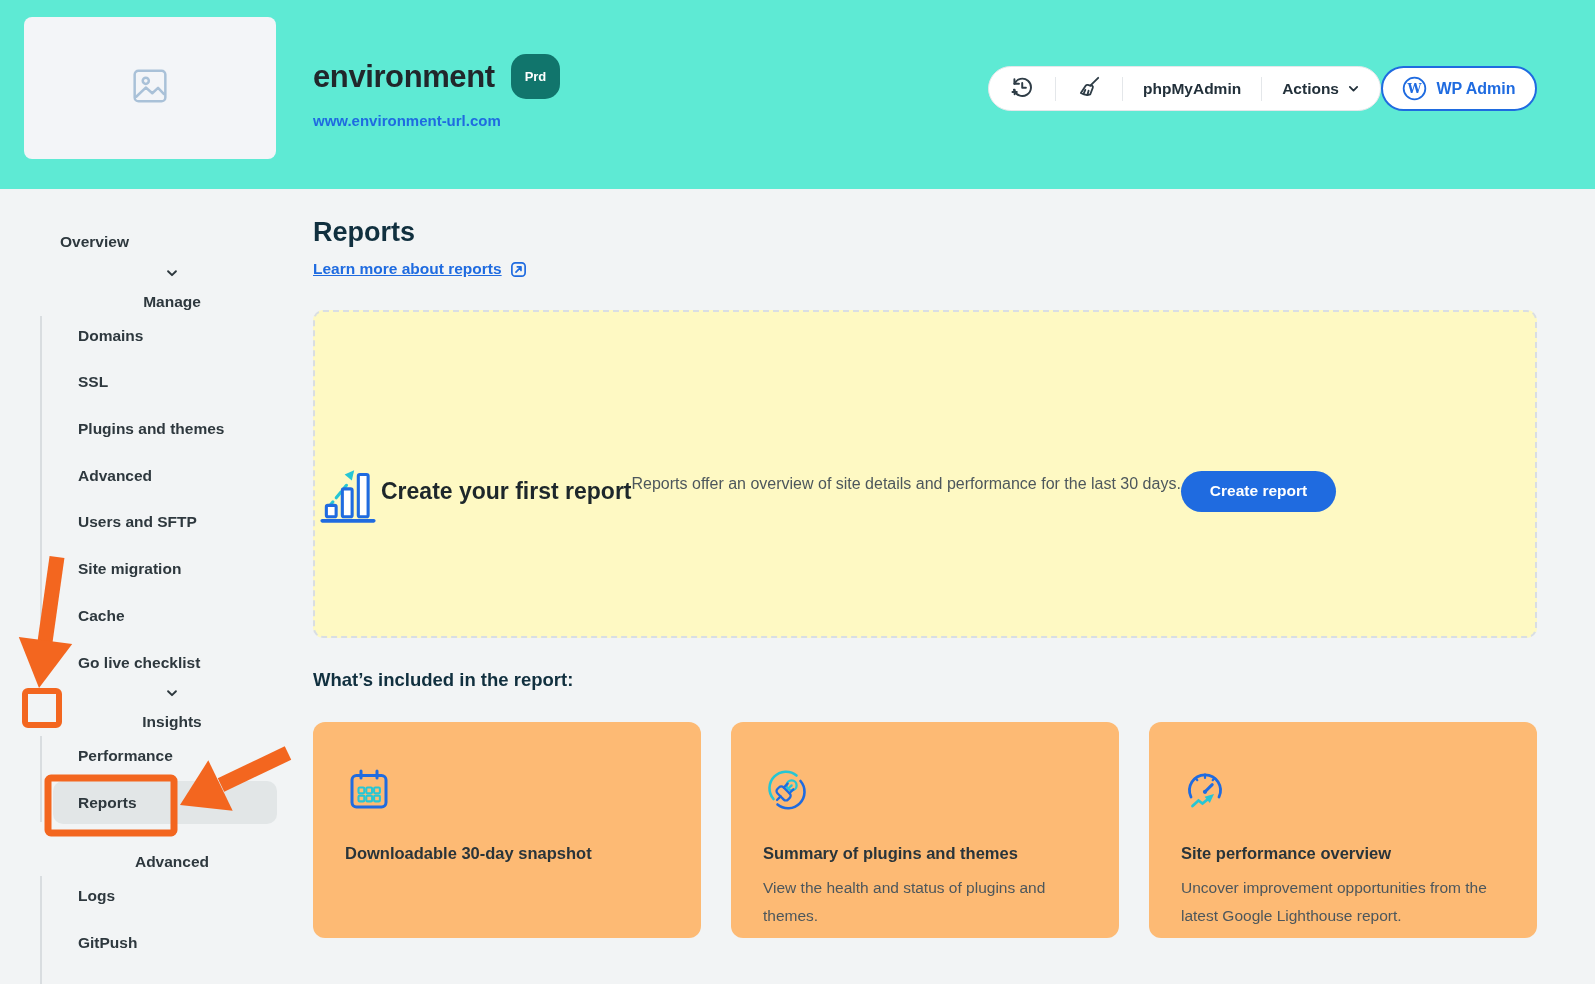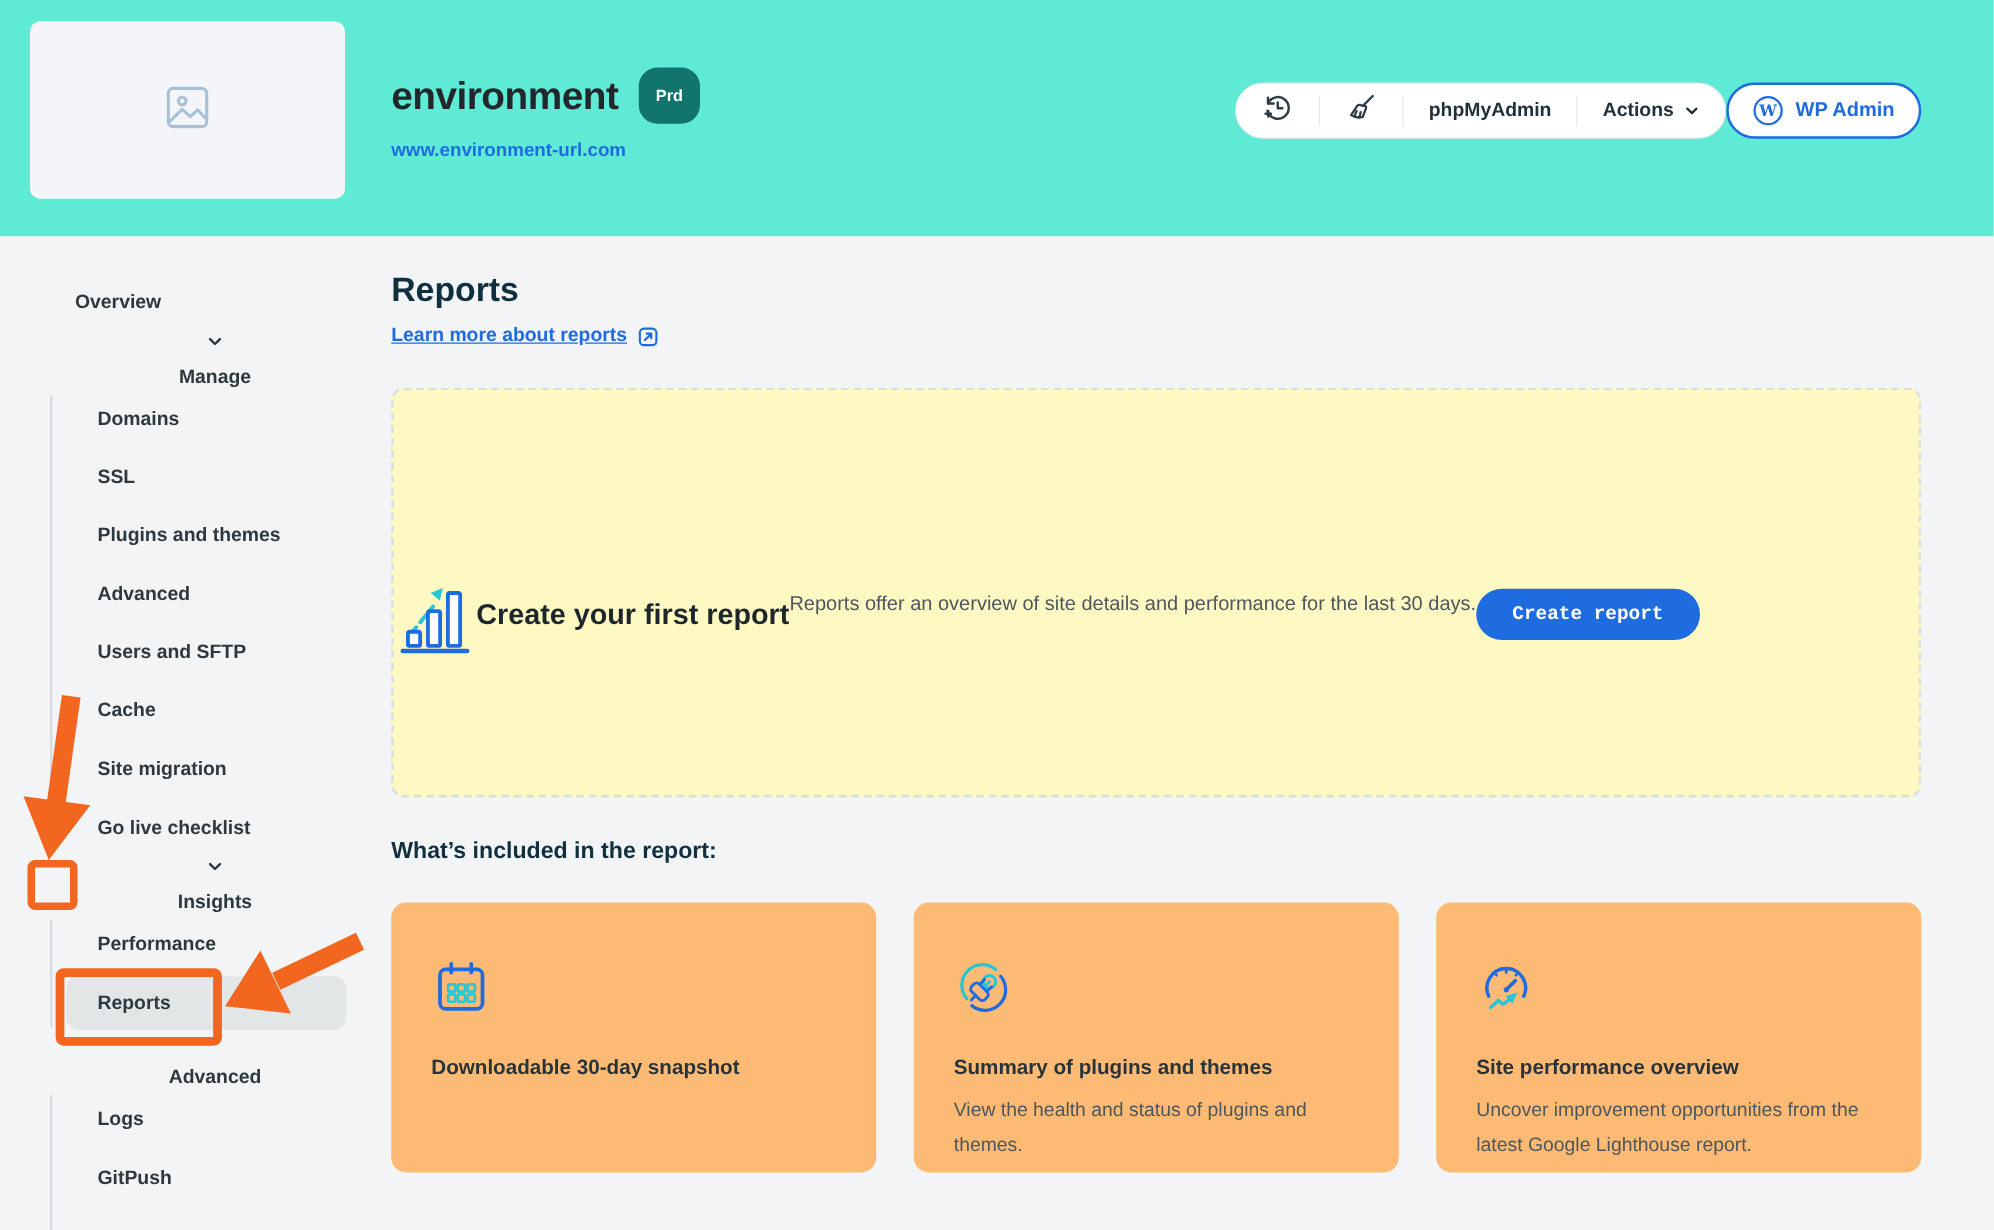--- a/index.html
+++ b/index.html
@@ -45,21 +45,21 @@
   .page-title{position:absolute;left:313px;top:217px;font-size:27px;font-weight:bold;color:var(--navy);}
   .learn-link{position:absolute;left:313px;top:260px;display:flex;align-items:center;gap:8px;
     color:var(--blue);font-weight:bold;font-size:15.5px;cursor:pointer;}
   .learn-link .txt{text-decoration:underline;}
   .empty-card{position:absolute;left:313px;top:310px;width:1224px;height:328px;background:#fef9c3;
     border:2px dashed #d9dee3;border-radius:10px;display:flex;flex-direction:row;align-items:center;}
   .empty-icon{margin-top:42px;}
   .empty-heading{margin-top:34px;font-size:23px;font-weight:bold;color:#1d272b;}
   .empty-desc{margin-top:20px;font-size:16px;color:#4d575c;}
   .cta{margin-top:34px;height:41px;padding:0 29px;border:none;border-radius:21px;background:var(--blue);
-    color:#fff;font-size:15.5px;font-weight:bold;font-family:Liberation Mono, monospace;cursor:pointer;}
+    color:#fff;font-size:15.5px;font-weight:bold;font-family:Liberation Sans, sans-serif;cursor:pointer;}
   .included-heading{position:absolute;left:313px;top:669px;font-size:18.5px;font-weight:bold;color:var(--navy);}
   .cards{position:absolute;left:313px;top:722px;width:1224px;display:flex;gap:30px;}
   .card{flex:1;background:#fdba74;border-radius:12px;height:216px;padding:44px 32px 0 32px;}
   .card-title{margin-top:26px;font-size:16.5px;font-weight:bold;color:#29343a;}
   .card-desc{margin-top:11px;font-size:15.5px;color:#4d575c;line-height:1.8;max-width:330px;}
   .annotations{position:absolute;left:0;top:0;pointer-events:none;z-index:5;}
 </style>
 </head>
 <body>
 
@@ -154,24 +154,24 @@
   <div class="nav-row nav-sub">
     <span>Plugins and themes</span>
   </div>
   <div class="nav-row nav-sub">
     <span>Advanced</span>
   </div>
   <div class="nav-row nav-sub">
     <span>Users and SFTP</span>
   </div>
   <div class="nav-row nav-sub">
+    <span>Site migration</span>
+  </div>
+  <div class="nav-row nav-sub">
     <span>Cache</span>
-  </div>
-  <div class="nav-row nav-sub">
-    <span>Site migration</span>
   </div>
   <div class="nav-row nav-sub">
     <span>Go live checklist</span>
   </div>
   <div class="nav-row nav-group">
     <span class="nav-chevron">
       <svg width="14" height="14" viewBox="0 0 16 16" fill="none" stroke="currentColor" stroke-width="2.2" stroke-linecap="round" stroke-linejoin="round">
           <path d="M3.5 6 L8 10.5 L12.5 6"></path>
         </svg>
     </span>

